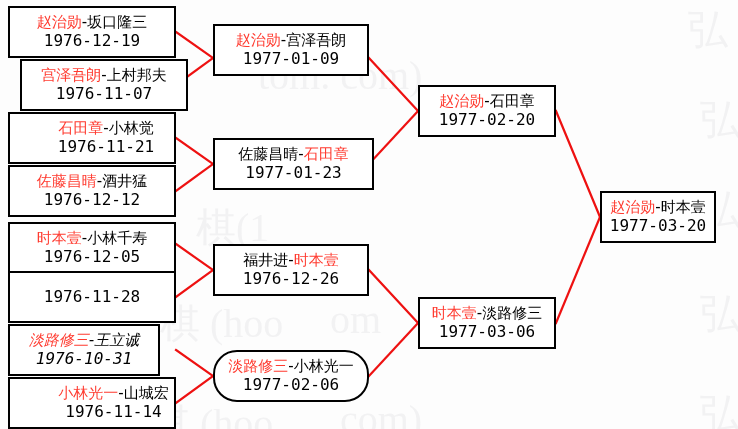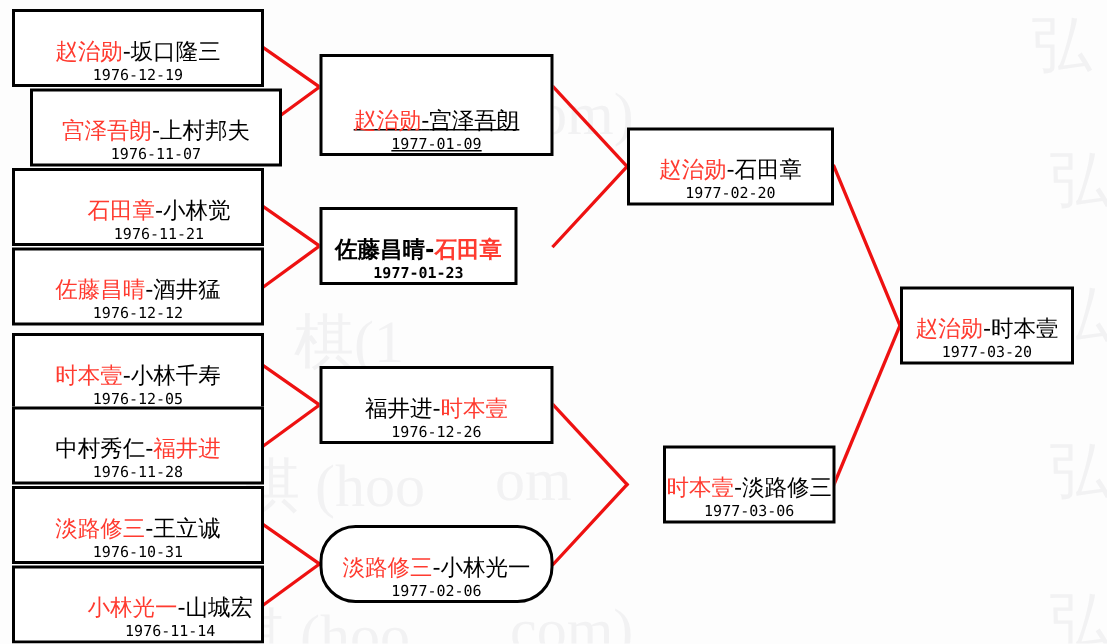--- a/index.html
+++ b/index.html
@@ -29,33 +29,33 @@
 
   .node{
     position:absolute;
     box-sizing:border-box;
     background:#ffffff;
     border:2px solid #000000;
     z-index:2;
     display:flex;
     flex-direction:column;
     align-items:center;
-    justify-content:flex-end;
+    justify-content:center;
     line-height:1.15;
   }
   .node .players{
     font-size:15px;
     white-space:nowrap;
     color:#000000;
   }
   .node .players .w{color:#ff3b30;}
   .node .players .l{color:#000000;}
   .node .players .sep{color:#000000;}
   .node .date{
-    font-size:10px;
+    font-size:16px;
     font-family:"DejaVu Sans Mono","Liberation Mono",monospace;
     color:#000000;
     letter-spacing:0px;
     margin-top:1px;
   }
 </style>
 </head>
 <body>
 
 <div id="bracket">
@@ -114,52 +114,51 @@
       </div>
       <div class="node" style="left: 8px; top: 165px; width: 168px; height: 52px;">
         <div class="players"><span class="w">佐藤昌晴</span><span class="sep">-</span><span class="l">酒井猛</span></div>
         <div class="date">1976-12-12</div>
       </div>
       <div class="node" style="left: 8px; top: 222px; width: 168px; height: 52px;">
         <div class="players"><span class="w">时本壹</span><span class="sep">-</span><span class="l">小林千寿</span></div>
         <div class="date">1976-12-05</div>
       </div>
       <div class="node" style="left: 8px; top: 271px; width: 168px; height: 52px;">
-        <div class="players"><span class="l">中村秀仁</span><span class="sep">-</span><span class="w">福井进</span></div>
         <div class="date">1976-11-28</div>
       </div>
-      <div class="node" style="left: 8px; top: 324px; width: 168px; height: 52px;">
+      <div class="node" style="left: 8px; top: 324px; width: 152px; height: 52px; font-style: italic;">
         <div class="players"><span class="w">淡路修三</span><span class="sep">-</span><span class="l">王立诚</span></div>
         <div class="date">1976-10-31</div>
       </div>
       <div class="node" style="left: 8px; top: 377px; width: 168px; height: 52px; padding-left: 43px;">
         <div class="players"><span class="w">小林光一</span><span class="sep">-</span><span class="l">山城宏</span></div>
         <div class="date">1976-11-14</div>
       </div>
-      <div class="node" style="left: 213px; top: 36px; width: 156px; height: 68px; text-decoration: underline;">
+      <div class="node" style="left: 213px; top: 24px; width: 156px; height: 52px;">
         <div class="players"><span class="w">赵治勋</span><span class="sep">-</span><span class="l">宫泽吾朗</span></div>
         <div class="date">1977-01-09</div>
       </div>
-      <div class="node" style="left: 213px; top: 138px; width: 132px; height: 52px; font-weight: bold;">
+      <div class="node" style="left: 213px; top: 138px; width: 161px; height: 52px;">
         <div class="players"><span class="l">佐藤昌晴</span><span class="sep">-</span><span class="w">石田章</span></div>
         <div class="date">1977-01-23</div>
       </div>
       <div class="node" style="left: 213px; top: 244px; width: 156px; height: 52px;">
         <div class="players"><span class="l">福井进</span><span class="sep">-</span><span class="w">时本壹</span></div>
         <div class="date">1976-12-26</div>
       </div>
       <div class="node" style="left: 213px; top: 350px; width: 156px; height: 52px; border-radius: 24px;">
         <div class="players"><span class="w">淡路修三</span><span class="sep">-</span><span class="l">小林光一</span></div>
         <div class="date">1977-02-06</div>
       </div>
       <div class="node" style="left: 418px; top: 85px; width: 138px; height: 52px;">
         <div class="players"><span class="w">赵治勋</span><span class="sep">-</span><span class="l">石田章</span></div>
         <div class="date">1977-02-20</div>
       </div>
-      <div class="node" style="left: 442px; top: 297px; width: 115px; height: 52px;">
+      <div class="node" style="left: 418px; top: 297px; width: 138px; height: 52px;">
         <div class="players"><span class="w">时本壹</span><span class="sep">-</span><span class="l">淡路修三</span></div>
         <div class="date">1977-03-06</div>
       </div>
       <div class="node" style="left: 600px; top: 191px; width: 116px; height: 52px;">
         <div class="players"><span class="w">赵治勋</span><span class="sep">-</span><span class="l">时本壹</span></div>
         <div class="date">1977-03-20</div>
       </div>
     </div>
 
 </div>

